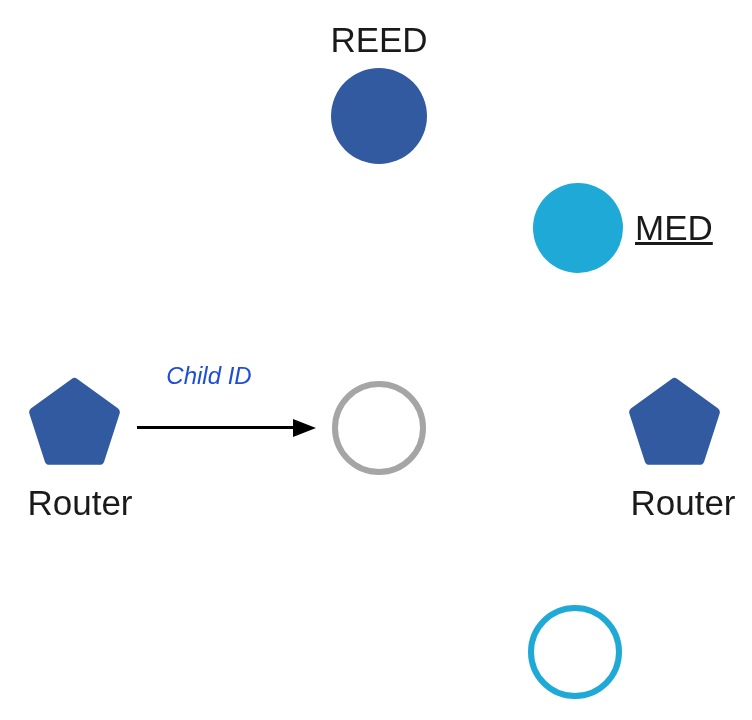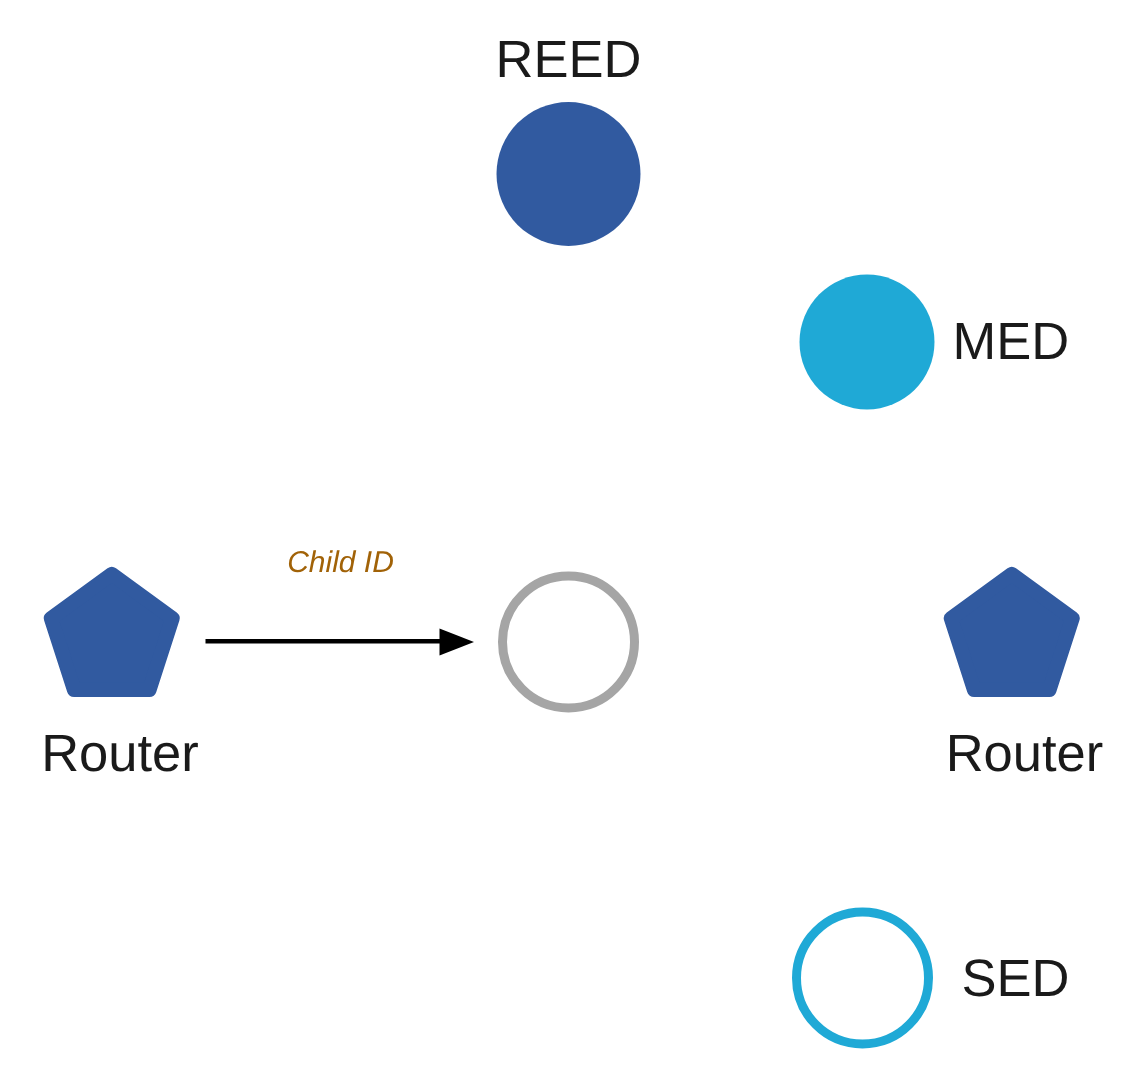--- a/index.html
+++ b/index.html
@@ -57,33 +57,33 @@
   #router-left-shape  { left: 26px;  top: 377px; }
   #router-right-shape { left: 626px; top: 377px; }
   .pentagon polygon {
     fill: #315AA0;
     stroke: #315AA0;
     stroke-width: 10;
     stroke-linejoin: round;
   }
 
   #reed-label   { left: 311px; top: 20px;  width: 136px; }
-  #med-label    { left: 635px; top: 208px; }
+  #med-label    { left: 635px; top: 208px; text-decoration: underline; }
   #router-left-label  { left: 0px;   top: 483px; width: 160px; }
   #router-right-label { left: 603px; top: 483px; width: 160px; }
   #sed-label    { left: 641px; top: 633px; }
 
   #message-label {
     position: absolute;
-    left: 137px; top: 361px; width: 180px;
+    left: 119px; top: 361px; width: 180px;
     text-align: center;
     font-style: italic;
-    font-size: 20px;
+    font-size: 24px;
     line-height: 29px;
-    color: #a16207;
+    color: #1d4ed8;
   }
   #message-label span { display: block; }
 
   #arrow-line {
     position: absolute;
     left: 137px; top: 426px;
     width: 158px; height: 3px;
     background: #000000;
   }
   #arrow-head {
@@ -118,15 +118,14 @@
   <div id="arrow-head"></div>
 
   <div class="circle" id="joiner-circle"></div>
 
   <svg class="pentagon" id="router-right-shape" viewBox="0 0 100 95">
     <polygon points="50,6 91.8,36.4 75.9,85.6 24.1,85.6 8.2,36.4"></polygon>
   </svg>
   <div class="node-label centered" id="router-right-label">Router</div>
 
   <div class="circle" id="sed-circle"></div>
-  <div class="node-label" id="sed-label">SED</div>
 
 </div>
 
 </body></html>

